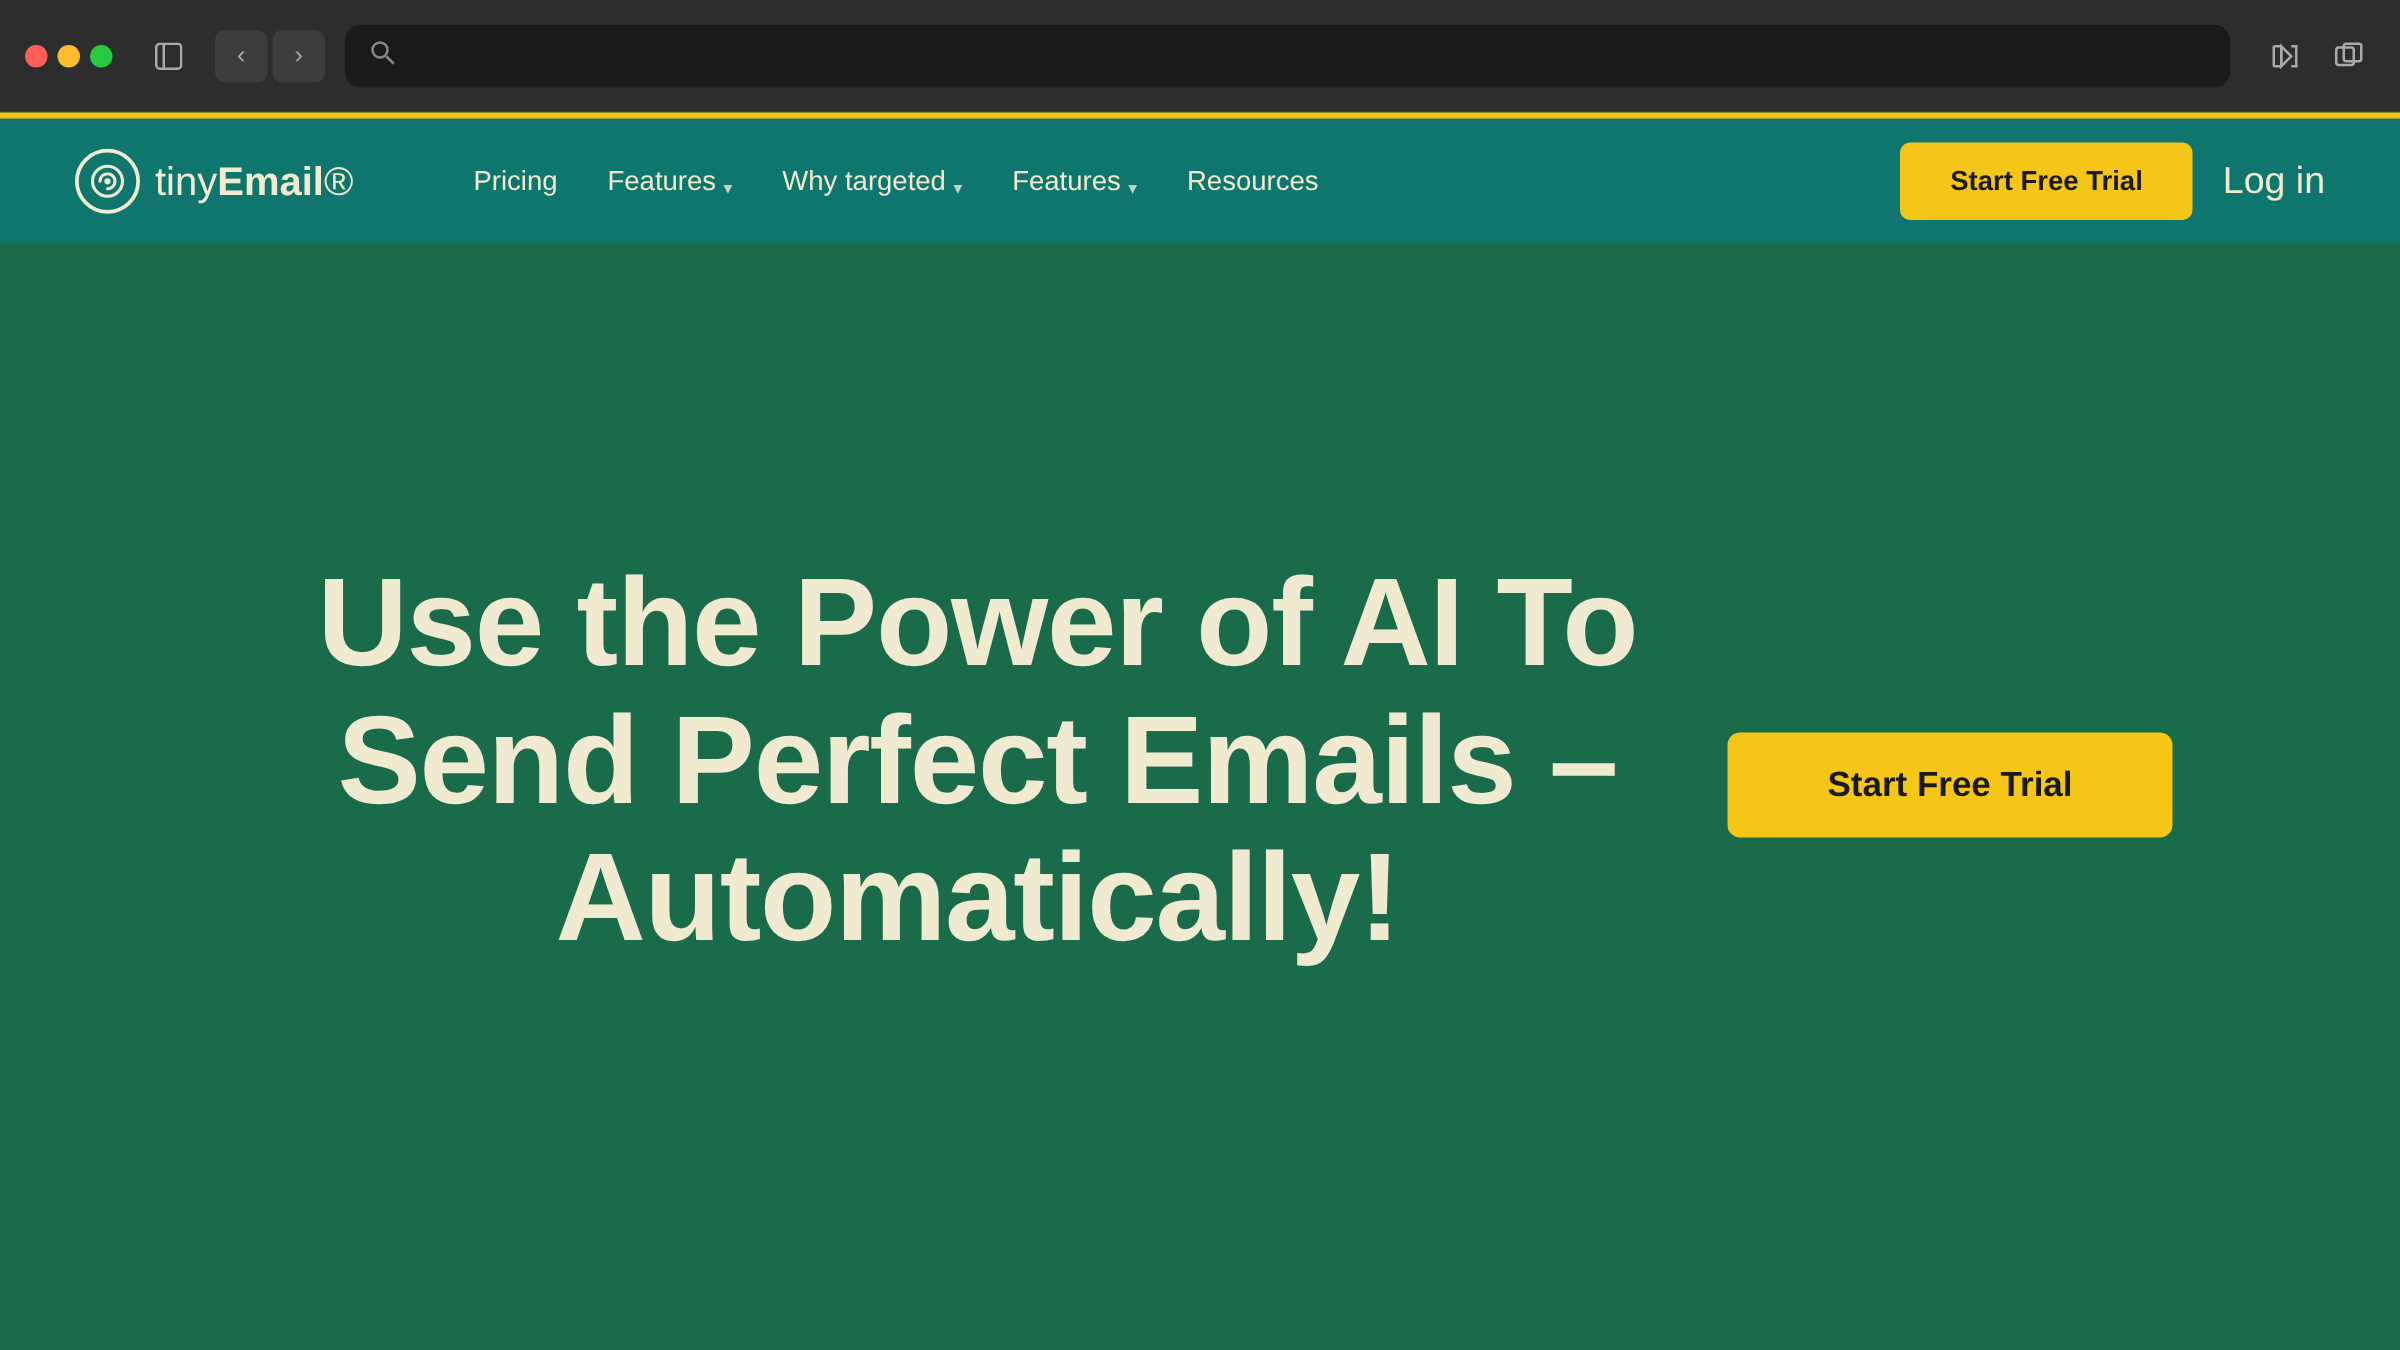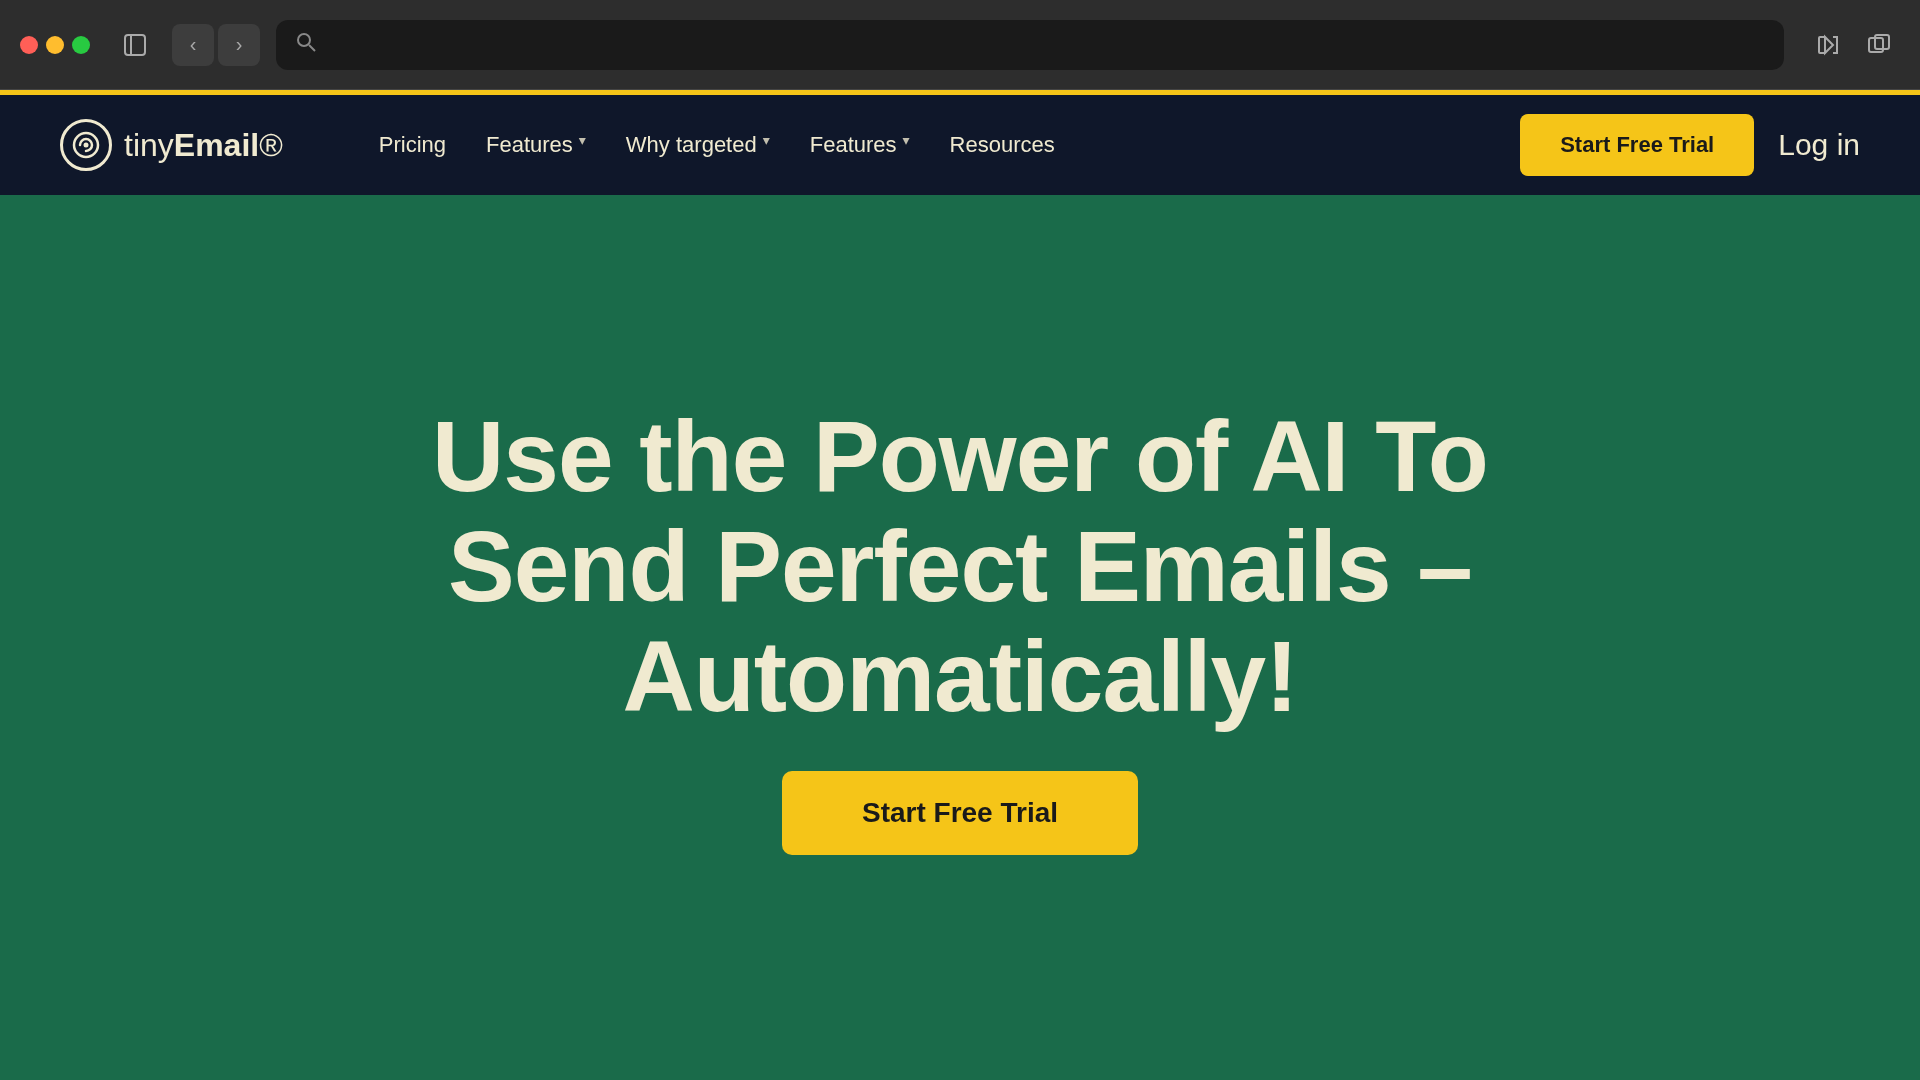--- a/index.html
+++ b/index.html
@@ -125,21 +125,21 @@
     .top-accent {
       width: 100%;
       height: 5px;
       background: #f5c518;
     }
 
     
     .navbar {
       width: 100%;
       height: 100px;
-      background: #0f172a;
+      background: #0f766e;
       display: flex;
       align-items: center;
       padding: 0 60px;
       gap: 40px;
     }
 
     .logo-area {
       display: flex;
       align-items: center;
       gap: 12px;
@@ -177,21 +177,21 @@
       flex: 1;
     }
 
     .nav-link {
       color: #f0ead0;
       font-size: 22px;
       font-weight: 500;
       text-decoration: none;
       padding: 8px 16px;
       display: flex;
-      align-items: flex-start;
+      align-items: flex-end;
       gap: 6px;
       cursor: pointer;
       white-space: nowrap;
     }
 
     .nav-link .chevron {
       font-size: 14px;
       opacity: 0.8;
     }
 
@@ -219,21 +219,21 @@
       font-size: 30px;
       font-weight: 500;
       text-decoration: none;
       cursor: pointer;
     }
 
     
     .hero {
       flex: 1;
       display: flex;
-      flex-direction: column;
+      flex-direction: row;
       align-items: center;
       justify-content: center;
       padding: 40px 60px 60px;
       text-align: center;
     }
 
     .hero-heading {
       color: #f0ead0;
       font-size: 100px;
       font-weight: 800;

